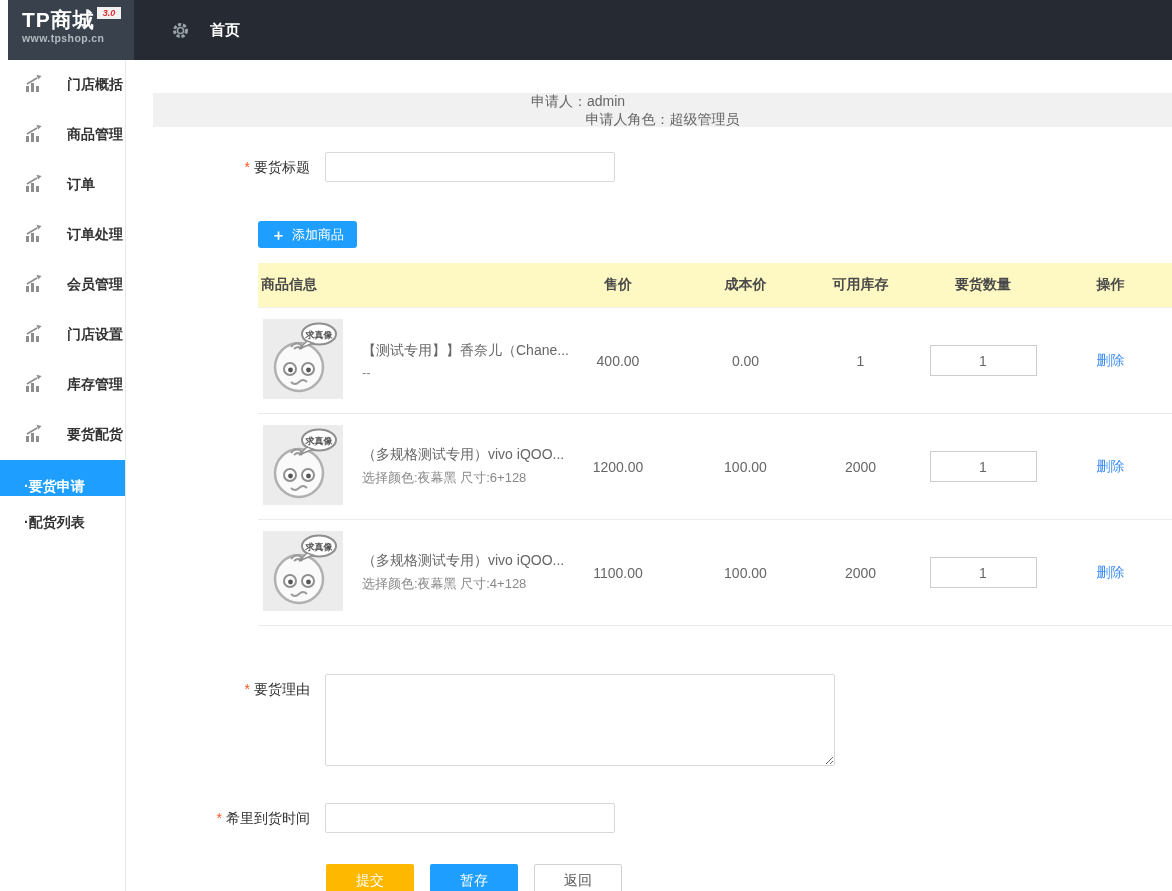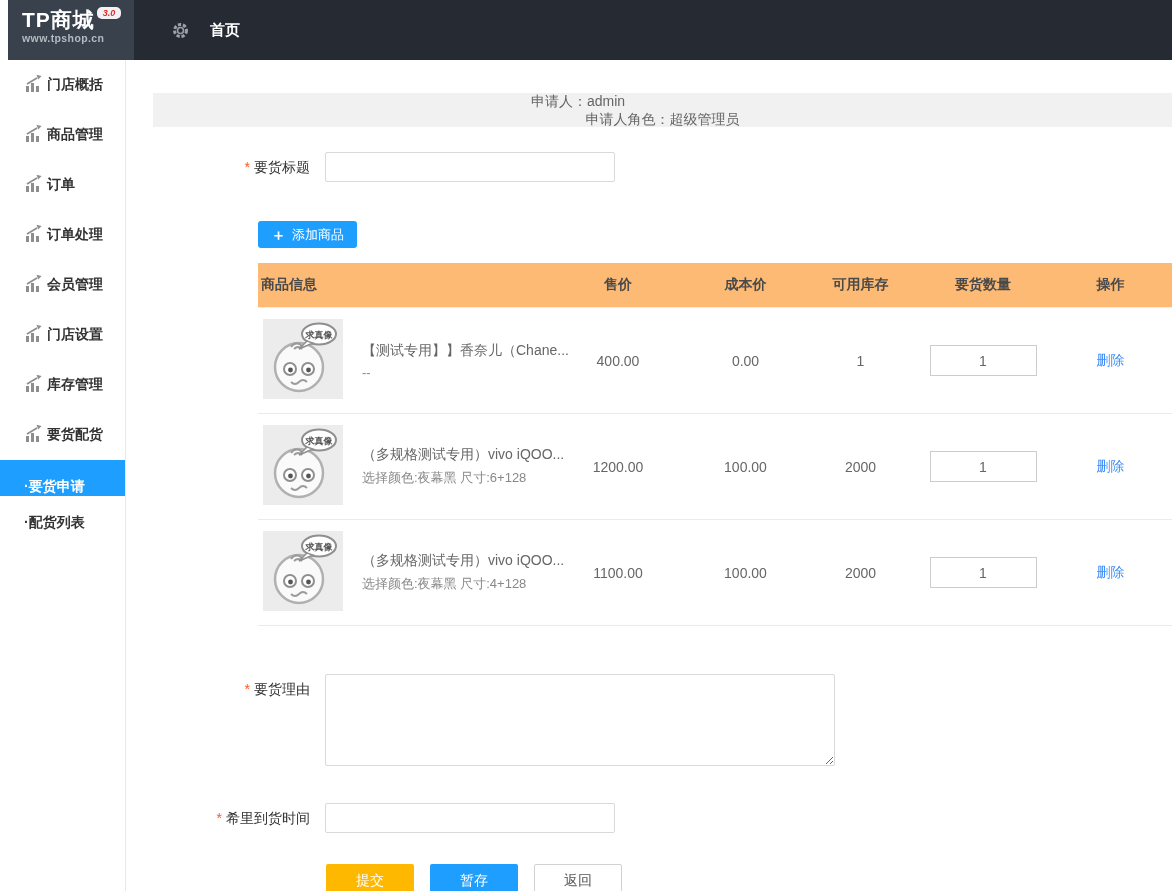--- a/index.html
+++ b/index.html
@@ -7,29 +7,29 @@
     font-family:"Liberation Sans","DejaVu Sans",sans-serif; }
 
   
   .topbar { position:absolute; top:0; left:0; width:1172px; height:60px;
     background:#262b33; display:flex; align-items:stretch; z-index:5;margin-left:8px; }
   .logo-block { width:126px; height:60px; background:#39414c; color:#fff;
     padding:9px 0 0 14px; cursor:pointer; }
   .logo-line { display:flex; align-items:flex-start; }
   .logo-title { font-size:21px; font-weight:bold; letter-spacing:1px; line-height:22px; }
   .ver-badge { background:#f2f2f2; color:#e0262d; font-size:9px; font-weight:bold;
-    font-style:italic; border-radius:5px; padding:1px 6px; margin:-2px 0 0 2px; line-height:10px; }
+    font-style:italic; border-radius:0; padding:1px 6px; margin:-2px 0 0 2px; line-height:10px; }
   .logo-domain { font-size:10.5px; color:#b3bac1; letter-spacing:.4px; margin-top:1px; font-weight:bold; }
   .home-tab { display:flex; align-items:center; gap:20px; margin-left:37px; cursor:pointer; }
   .home-label { color:#fff; font-size:15px; font-weight:bold; }
 
   
   .sidebar { position:absolute; top:60px; left:0; width:126px; bottom:0;
     background:#fff; border-right:1px solid #e8e8e8; }
-  .side-item { height:50px; display:flex; align-items:center; gap:4px;
+  .side-item { height:50px; display:flex; align-items:center; gap:24px;
     padding-left:23px; font-size:14px; font-weight:600; color:#333; cursor:pointer; }
   .side-sub { height:36px; display:flex; align-items:flex-end; padding-left:24px;
     font-size:14px; font-weight:700; color:#333; cursor:pointer; }
   .side-sub.active { background:#1E9FFF; color:#fff; }
 
   
   .main { position:absolute; top:60px; left:127px; right:0; bottom:0; background:#fff; }
   .info-bar { margin:33px 0 0 26px; height:34px; background:#f1f1f1;
     display:flex; align-items:center; font-size:14px; color:#666;flex-direction:column; }
   .info-a { margin-left:30px; width:293px; }
@@ -44,21 +44,21 @@
 
   .add-btn { margin:39px 0 0 131px; height:27px; padding:0 13px; background:#1E9FFF;
     border:none; border-radius:3px; color:#fff; font-size:13px; display:inline-flex;
     align-items:center; gap:6px; cursor:pointer; font-family:inherit; }
   .plus { font-size:15px; font-weight:bold; line-height:1; }
 
   
   .gtable { margin:15px 0 0 131px; width:915px; font-size:14px; }
   .grid { display:grid; grid-template-columns:290px 140px 115px 115px 130px 125px;
     align-items:center; }
-  .thead { height:45px; background:#fdba74; color:#4a4a4a; font-weight:bold;
+  .thead { height:45px; background:#fef9c3; color:#4a4a4a; font-weight:bold;
     border-bottom:1px solid #eee; }
   .th1 { padding-left:3px; }
   .c-center { text-align:center; }
   .c-right { text-align:center; }
   .trow { height:106px; border-bottom:1px solid #ebebeb; color:#666; }
   .pcell { display:flex; align-items:center; gap:19px; padding-left:5px; }
   .pinfo { display:flex; flex-direction:column; gap:5px; }
   .pname { color:#666; white-space:nowrap; }
   .pspec { color:#888; font-size:13px; white-space:nowrap; }
   .qty-input { width:107px; height:31px; border:1px solid #ccc; text-align:center;

